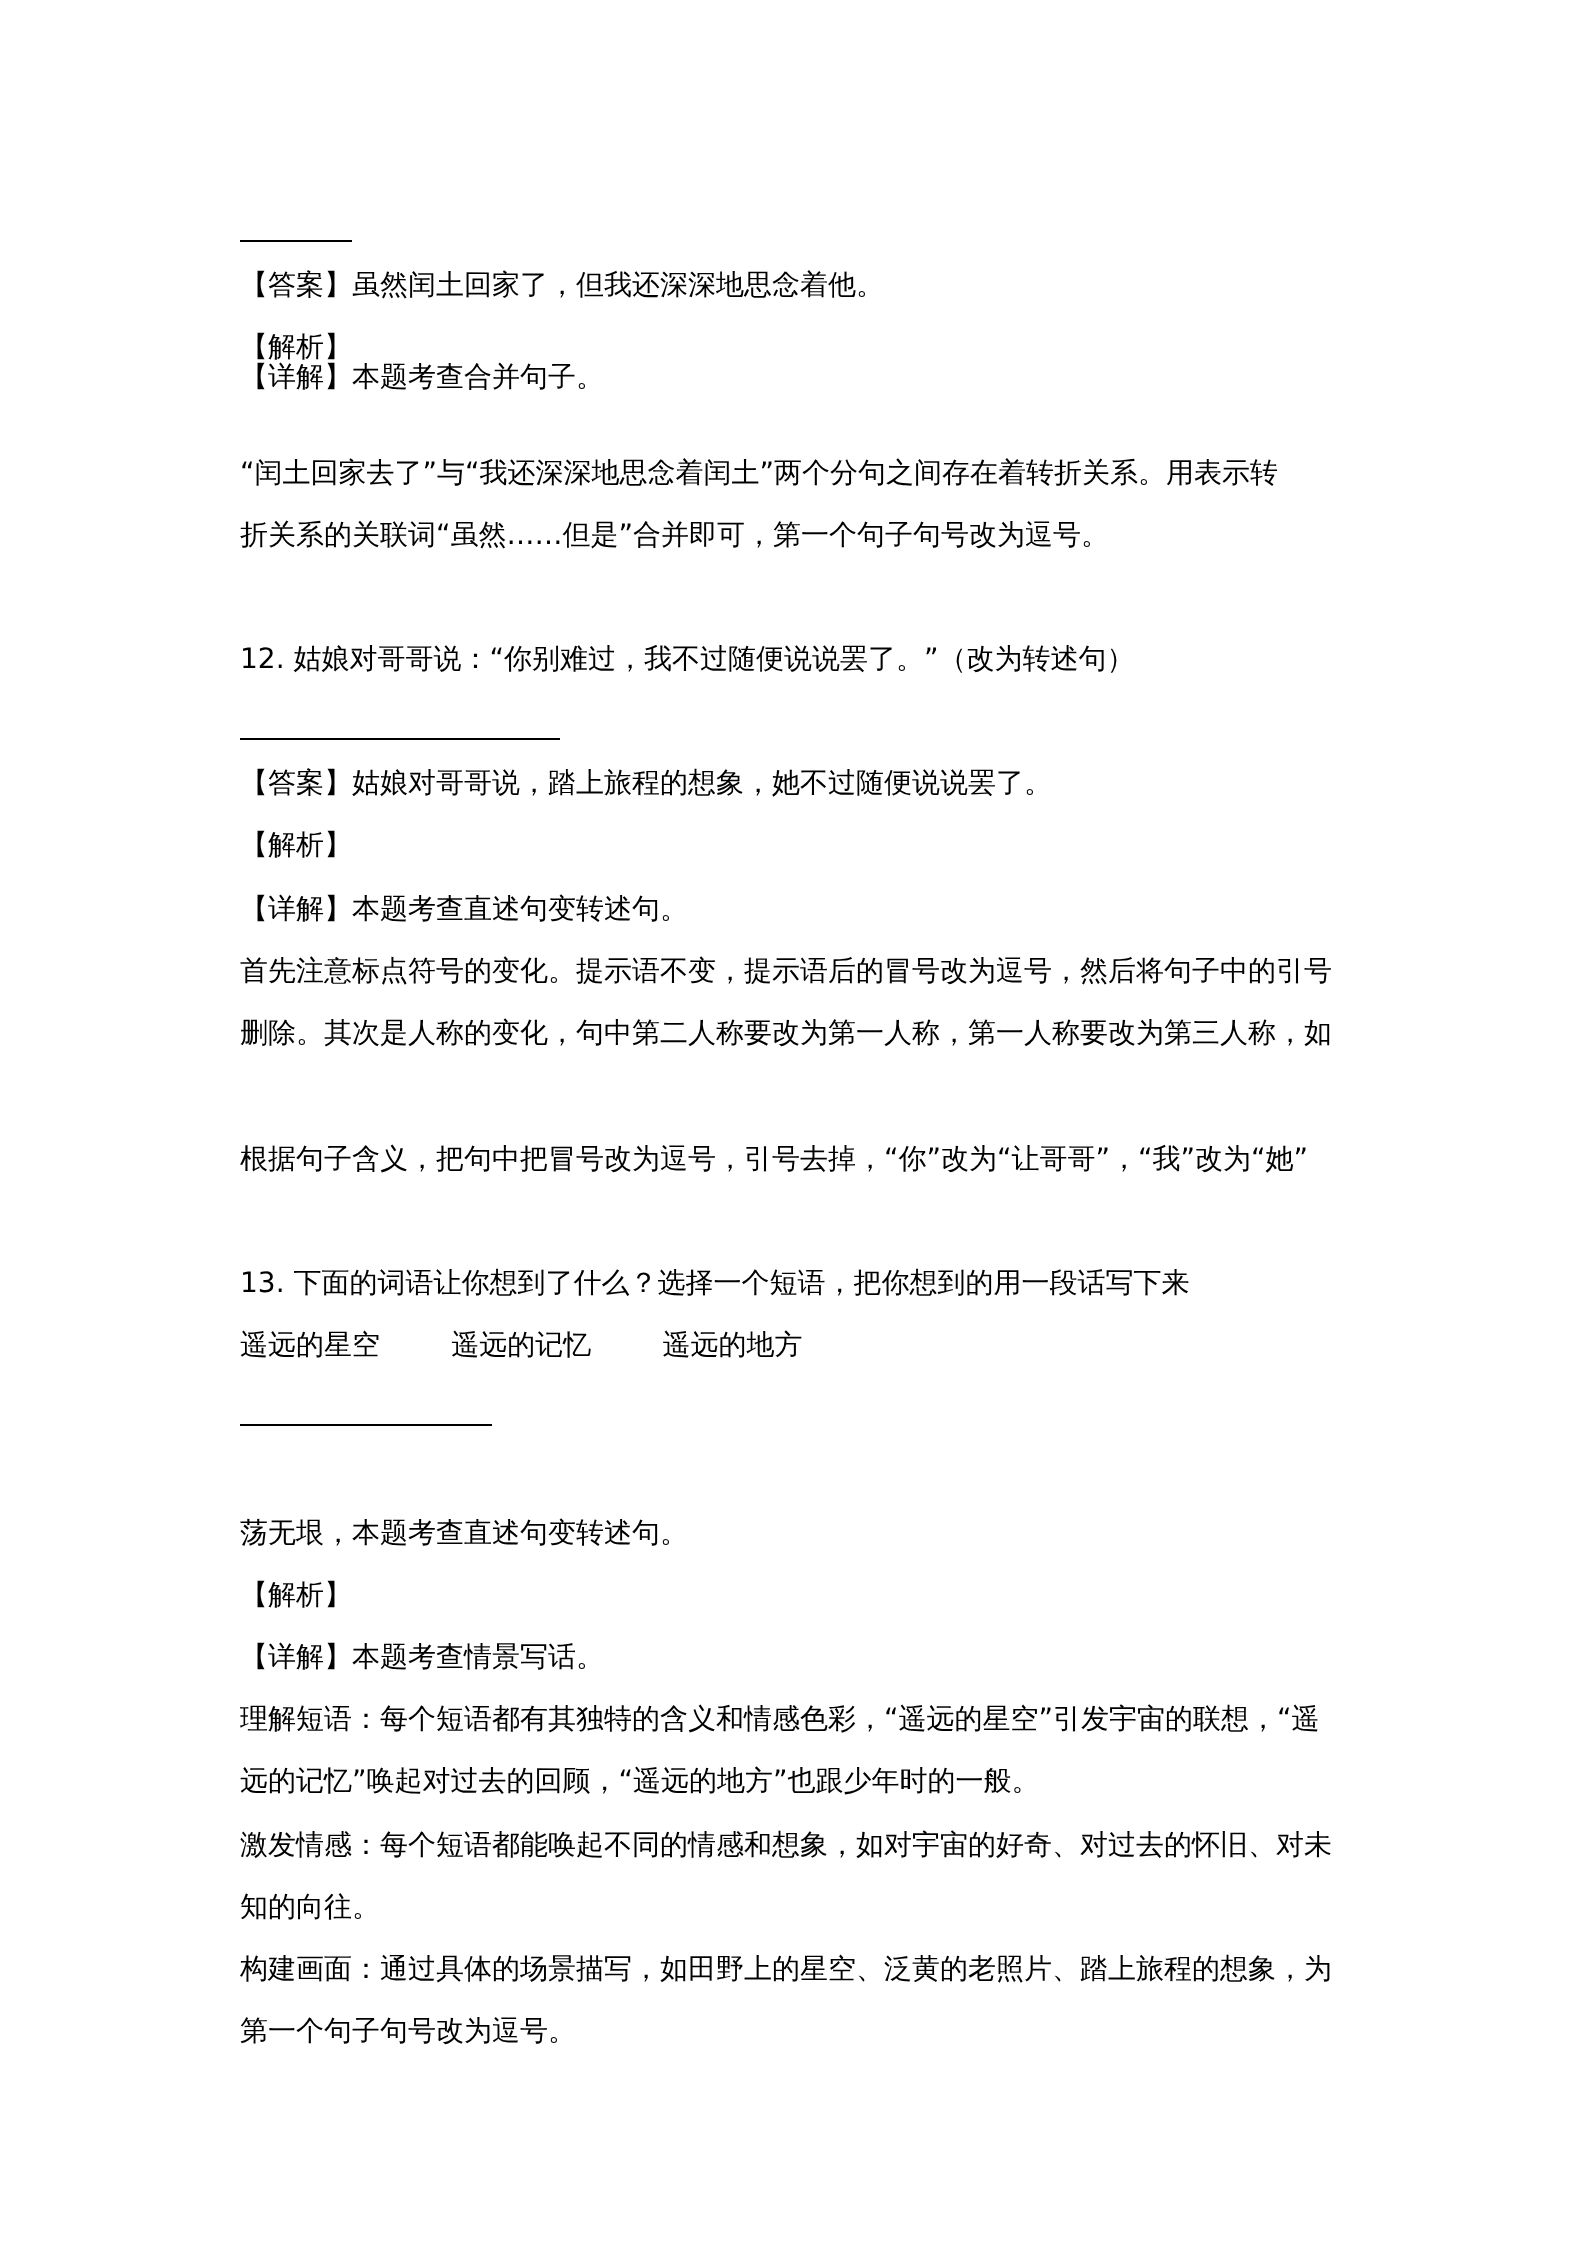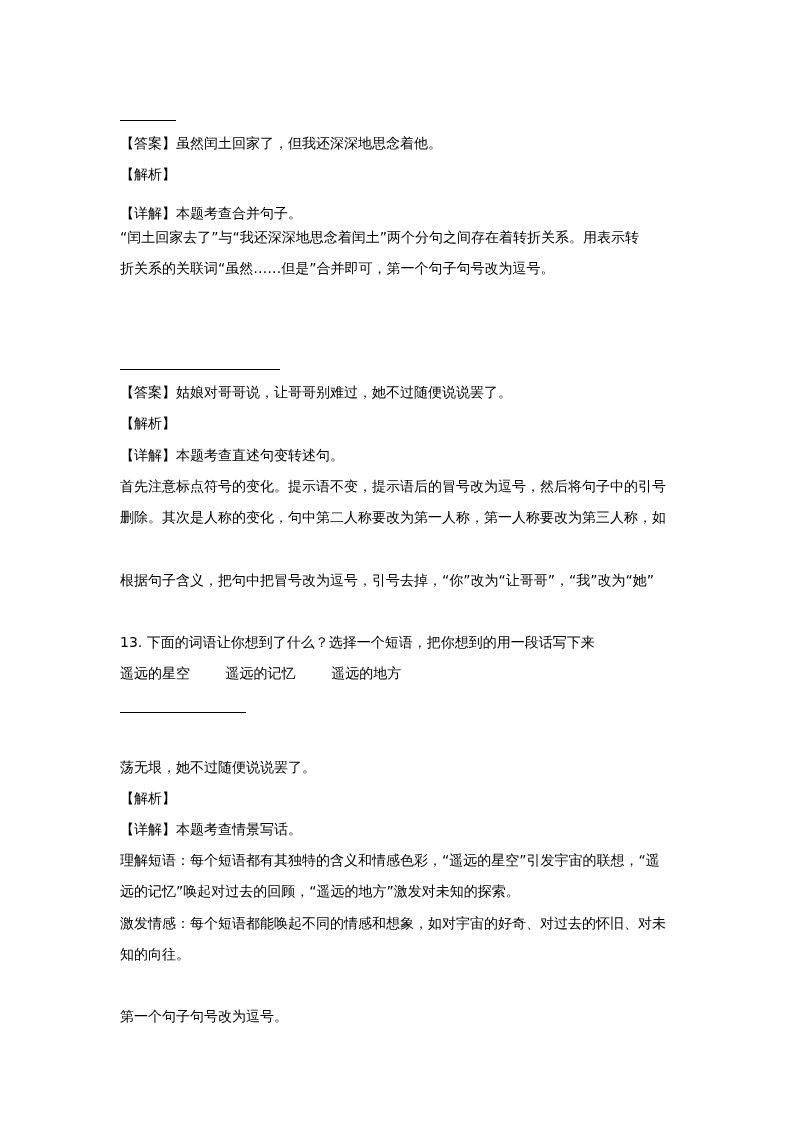--- a/index.html
+++ b/index.html
@@ -9,36 +9,38 @@
   .line { position:absolute; left:120px; font-size:14px; line-height:18px; white-space:pre; }
   .rule { position:absolute; left:120px; height:1px; background:#000; }
 </style>
 </head>
 <body>
 
 <div class="page">
   <div class="rule" style="top:120px;width:56px"></div>
   <div class="line" style="top:134px">【答案】虽然闰土回家了，但我还深深地思念着他。</div>
   <div class="line" style="top:165px">【解析】</div>
-  <div class="line" style="top:204px">【详解】本题考查合并句子。</div>
+  <div class="line" style="top:180px">【详解】本题考查合并句子。</div>
   <div class="line" style="top:228px">“闰土回家去了”与“我还深深地思念着闰土”两个分句之间存在着转折关系。用表示转</div>
   <div class="line" style="top:259px">折关系的关联词“虽然……但是”合并即可，第一个句子句号改为逗号。</div>
+  <div class="line" style="top:321px">12. 姑娘对哥哥说：“你别难过，我不过随便说说罢了。”（改为转述句）</div>
 
   <div class="rule" style="top:369px;width:160px"></div>
-  <div class="line" style="top:383px">【答案】姑娘对哥哥说，让哥哥别难过，她不过随便说说罢了。</div>
+  <div class="line" style="top:383px">【答案】姑娘对哥哥说，踏上旅程的想象，她不过随便说说罢了。</div>
   <div class="line" style="top:414px">【解析】</div>
   <div class="line" style="top:477px">首先注意标点符号的变化。提示语不变，提示语后的冒号改为逗号，然后将句子中的引号</div>
   <div class="line" style="top:446px">【详解】本题考查直述句变转述句。</div>
   <div class="line" style="top:508px">删除。其次是人称的变化，句中第二人称要改为第一人称，第一人称要改为第三人称，如</div>
   <div class="line" style="top:571px">根据句子含义，把句中把冒号改为逗号，引号去掉，“你”改为“让哥哥”，“我”改为“她”</div>
   <div class="line" style="top:633px">13. 下面的词语让你想到了什么？选择一个短语，把你想到的用一段话写下来</div>
   <div class="line" style="top:664px">遥远的星空        遥远的记忆        遥远的地方</div>
 
   <div class="rule" style="top:712px;width:126px"></div>
-  <div class="line" style="top:758px">荡无垠，她不过随便说说罢了。</div>
+  <div class="line" style="top:758px">荡无垠，本题考查直述句变转述句。</div>
   <div class="line" style="top:789px">【解析】</div>
   <div class="line" style="top:820px">【详解】本题考查情景写话。</div>
   <div class="line" style="top:851px">理解短语：每个短语都有其独特的含义和情感色彩，“遥远的星空”引发宇宙的联想，“遥</div>
-  <div class="line" style="top:882px">远的记忆”唤起对过去的回顾，“遥远的地方”激发对未知的探索。</div>
+  <div class="line" style="top:882px">远的记忆”唤起对过去的回顾，“遥远的地方”也跟少年时的一般。</div>
   <div class="line" style="top:914px">激发情感：每个短语都能唤起不同的情感和想象，如对宇宙的好奇、对过去的怀旧、对未</div>
   <div class="line" style="top:945px">知的向往。</div>
+  <div class="line" style="top:976px">构建画面：通过具体的场景描写，如田野上的星空、泛黄的老照片、踏上旅程的想象，为</div>
   <div class="line" style="top:1007px">第一个句子句号改为逗号。</div>
 </div>
 
 </body></html>

